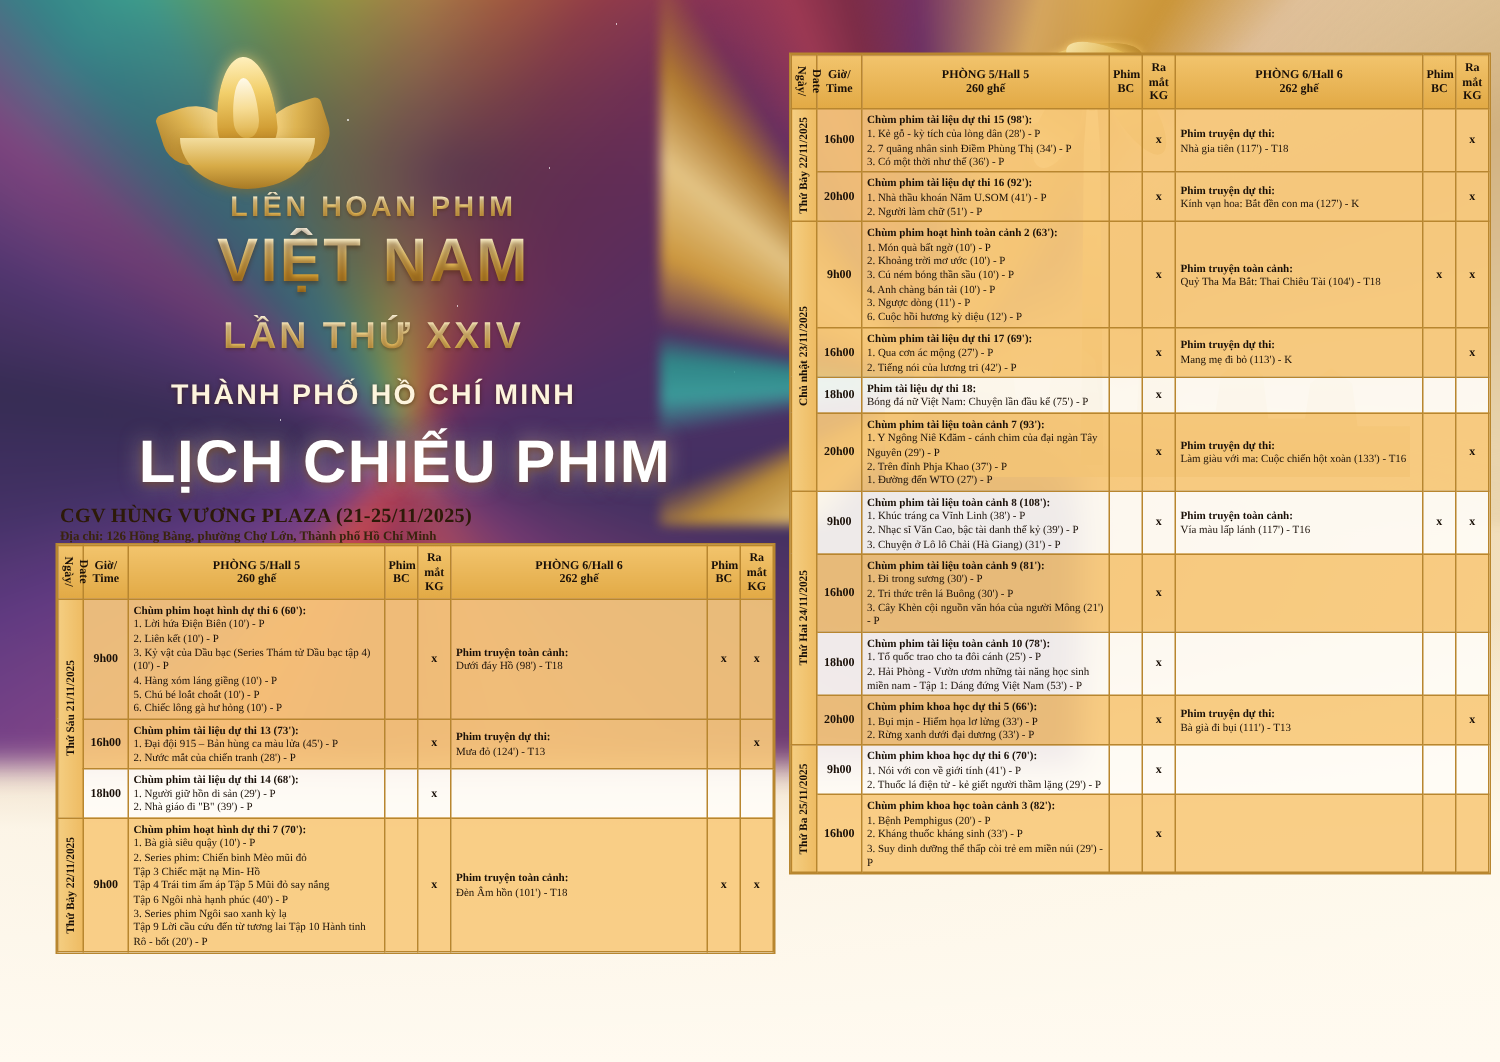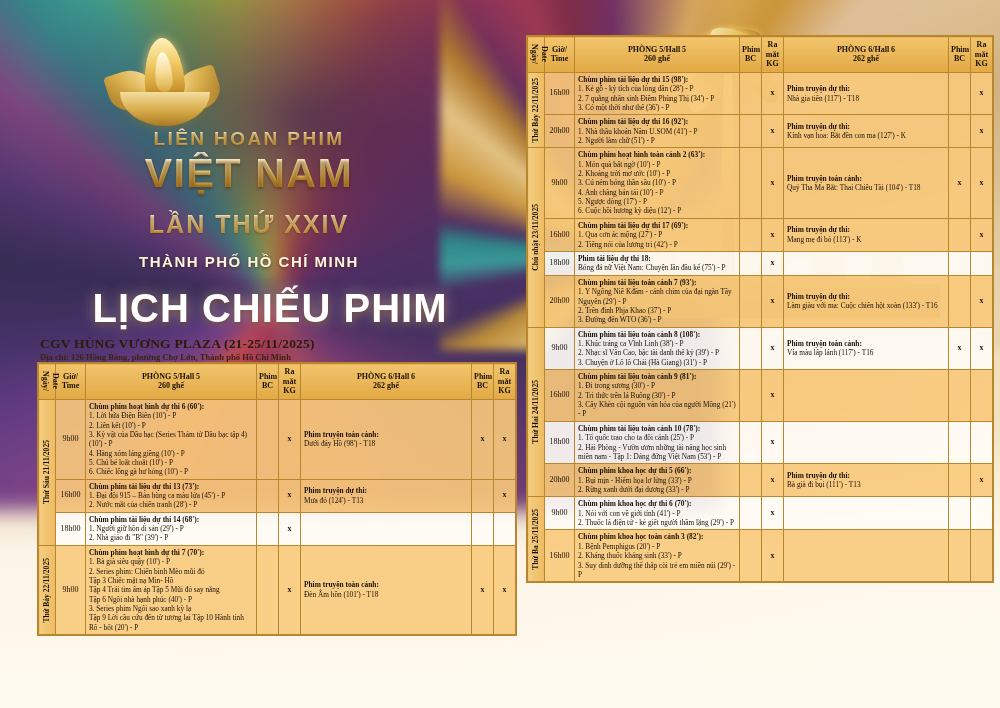--- a/index.html
+++ b/index.html
@@ -161,21 +161,21 @@
     background: linear-gradient(to bottom, #fffbe9 8%, #f6d87f 40%, #d9a436 72%, #b07f22 100%);
     -webkit-background-clip: text; background-clip: text; color: transparent;
     text-shadow: 0 2px 3px rgba(70,30,0,.4);
   }
   .t-lan {
     font-size: 25px; font-weight: 600; letter-spacing: 2px; margin-top: 15px;
     background: linear-gradient(to bottom, #fff7dd, #f0cd74 55%, #c5912d);
     -webkit-background-clip: text; background-clip: text; color: transparent;
     text-shadow: 0 1px 2px rgba(70,30,0,.3);
   }
-  .t-city { font-size: 15px; font-weight: 700; letter-spacing: 1.5px; margin-top: 14px; color: #fdf4dd;
+  .t-city { font-size: 19px; font-weight: 700; letter-spacing: 1.5px; margin-top: 14px; color: #fdf4dd;
     text-shadow: 0 1px 3px rgba(60,25,0,.6); }
   .t-dates { font-size: 14px; font-weight: 600; letter-spacing: 1px; margin-top: 3px; color: #fdf4dd;
     text-shadow: 0 1px 3px rgba(60,25,0,.6); }
 
   .main-heading {
     position: absolute; left: 40px; top: 286px; width: 460px; text-align: center;
     font-family: "Liberation Sans", sans-serif;
     font-size: 40px; font-weight: 700; letter-spacing: 1px; color: #ffffff;
     text-shadow: 0 2px 5px rgba(120,70,15,.55), 0 0 14px rgba(255,235,190,.5);
   }
@@ -220,21 +220,21 @@
     font-size: 7.6px;
     padding: 0;
   }
   .daycell span {
     display: block;
     writing-mode: vertical-rl;
     transform: rotate(180deg);
     white-space: nowrap;
     margin: 0 auto;
   }
-  .timecell { width: 30px; text-align: center; font-weight: 400; font-size: 8px; }
+  .timecell { width: 30px; text-align: center; font-weight: 700; font-size: 8px; }
   .hall { font-size: 7.3px; }
   .hall b { display: block; font-size: 7.4px; }
   .hall .li { display: block; }
   .markcell { width: 22px; text-align: center; font-weight: 700; font-size: 8px; }
   tr.tint td { background: rgba(247,193,105,.78); }
   tr.plain td { background: rgba(255,253,247,.80); }
   tr.tint td.daycell, tr.plain td.daycell {
     background: linear-gradient(to right, #f4cd80, #eebb62);
   }
 
@@ -464,21 +464,21 @@
           <td class="daycell" rowspan="4">
             <span>Chủ nhật 23/11/2025</span>
           </td>
           <td class="timecell">9h00</td>
           <td class="hall">
             <b>Chùm phim hoạt hình toàn cảnh 2 (63'):</b>
             <span class="li">1. Món quà bất ngờ (10') - P</span>
             <span class="li">2. Khoảng trời mơ ước (10') - P</span>
             <span class="li">3. Cú ném bóng thần sầu (10') - P</span>
             <span class="li">4. Anh chàng bán tải (10') - P</span>
-            <span class="li">5. Ngược dòng (17') - P</span>
+            <span class="li">3. Ngược dòng (11') - P</span>
             <span class="li">6. Cuộc hồi hương kỳ diệu (12') - P</span>
           </td>
           <td class="markcell"></td>
           <td class="markcell">x</td>
           <td class="hall">
             <b>Phim truyện toàn cảnh:</b>
             <span class="li">Quỷ Tha Ma Bắt: Thai Chiêu Tài (104') - T18</span>
           </td>
           <td class="markcell">x</td>
           <td class="markcell">x</td>
@@ -510,21 +510,21 @@
           <td class="hall"></td>
           <td class="markcell"></td>
           <td class="markcell"></td>
         </tr>
         <tr class="tint">
           <td class="timecell">20h00</td>
           <td class="hall">
             <b>Chùm phim tài liệu toàn cảnh 7 (93'):</b>
             <span class="li">1. Y Ngông Niê Kđăm - cánh chim của đại ngàn Tây Nguyên (29') - P</span>
             <span class="li">2. Trên đỉnh Phja Khao (37') - P</span>
-            <span class="li">3. Đường đến WTO (36') - P</span>
+            <span class="li">1. Đường đến WTO (27') - P</span>
           </td>
           <td class="markcell"></td>
           <td class="markcell">x</td>
           <td class="hall">
             <b>Phim truyện dự thi:</b>
             <span class="li">Làm giàu với ma: Cuộc chiến hột xoàn (133') - T16</span>
           </td>
           <td class="markcell"></td>
           <td class="markcell">x</td>
         </tr>

